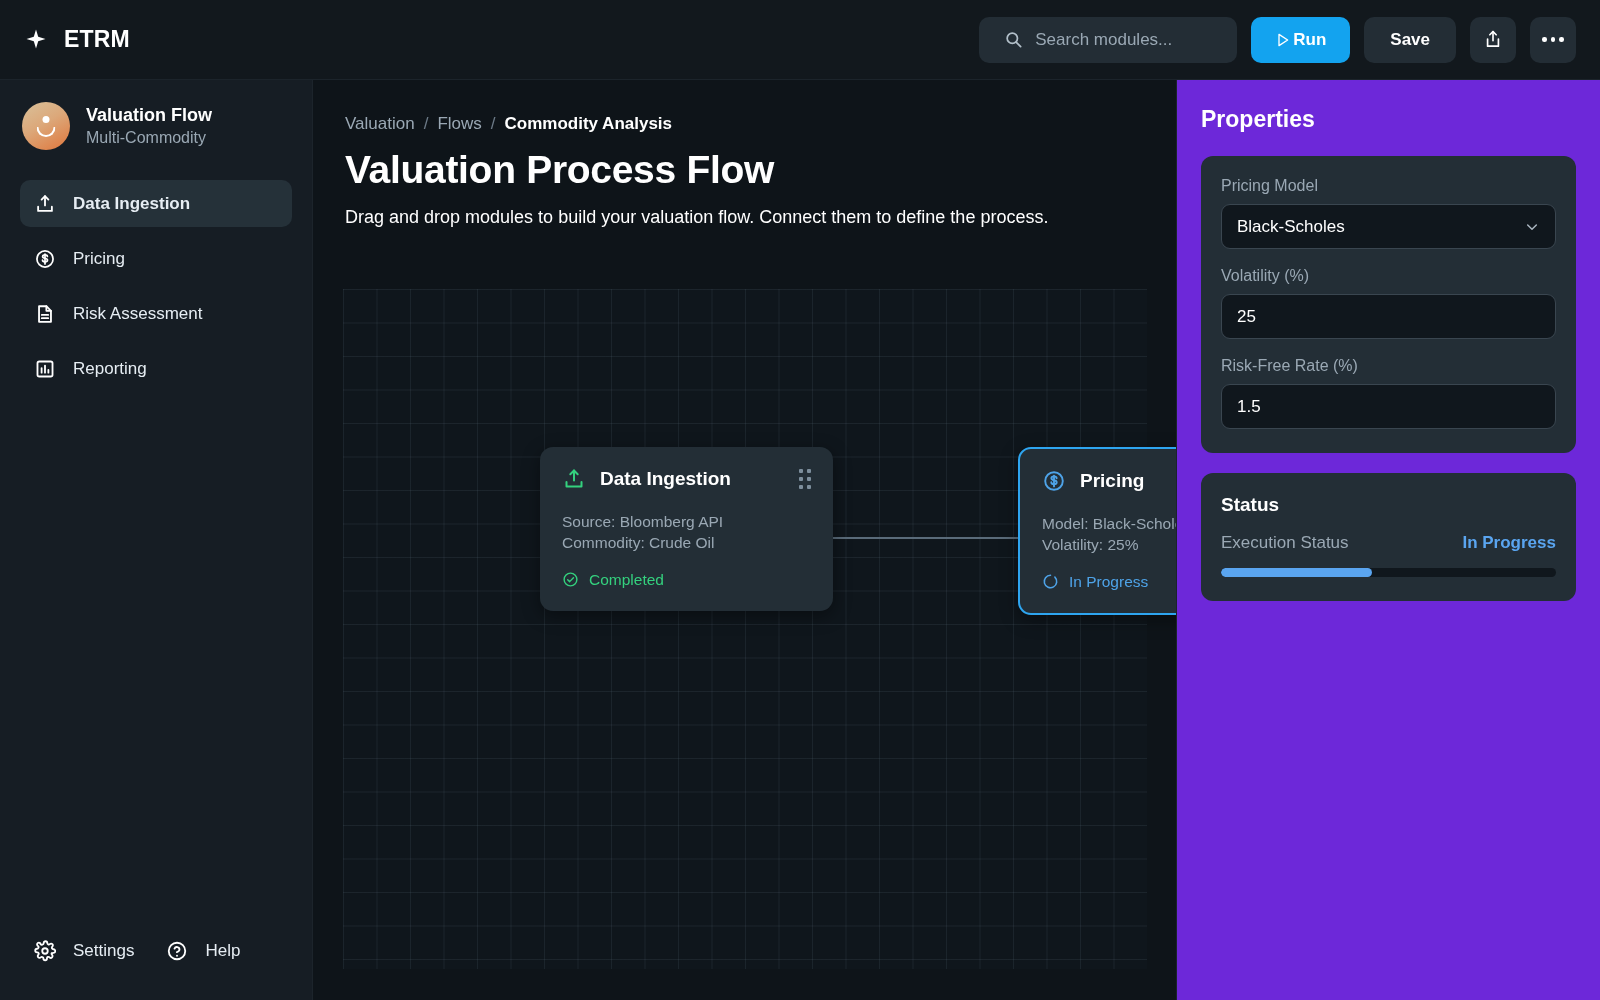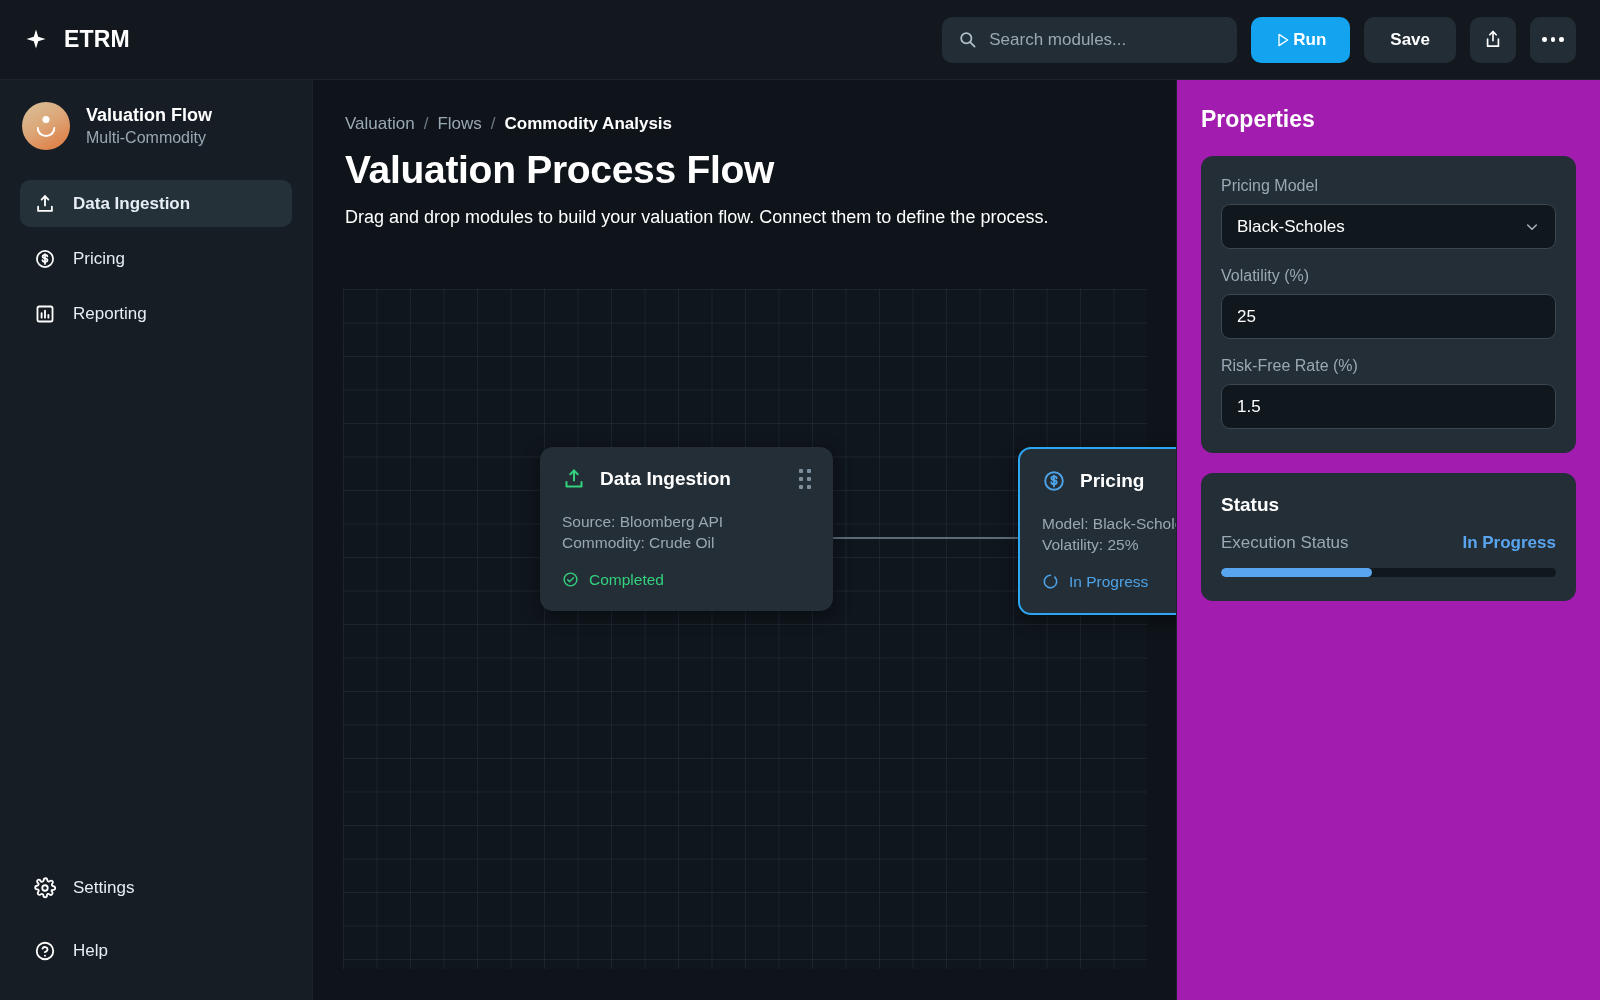--- a/index.html
+++ b/index.html
@@ -19,24 +19,24 @@
     padding: 0 24px;
     border-bottom: 1px solid #1c242b;
   }
   .brand { display: flex; align-items: center; gap: 16px; }
   .sparkle-icon { width: 24px; height: 24px; color: #ffffff; display: block; }
   .brand-name { font-size: 23px; font-weight: bold; color: #ffffff; letter-spacing: .2px; }
 
   .topbar-right { margin-left: auto; display: flex; align-items: center; gap: 14px; }
 
   .search-box {
-    width: 295px; height: 46px;
+    width: 258px; height: 46px;
     background: #232d35; border-radius: 10px;
     display: flex; align-items: center; gap: 12px;
-    padding: 0 16px;
+    padding: 0 25px;
     justify-content: flex-end;
   }
   .search-icon { width: 19px; height: 19px; color: #b2bfc9; flex: 0 0 auto; }
   .search-input {
     background: transparent; border: none; outline: none;
     color: #e6edf3; font-size: 17px; font-family: inherit; width: 100%;
   }
   .search-input::placeholder { color: #9aa8b4; }
 
   .btn {
@@ -85,21 +85,21 @@
 
   .nav { display: flex; flex-direction: column; gap: 8px; }
   .nav-item {
     height: 47px; display: flex; align-items: center; gap: 17px;
     padding: 0 14px; border-radius: 10px; cursor: pointer;
     color: #e6edf3; font-size: 17px;
   }
   .nav-item.active { background: #253139; font-weight: bold; }
   .nav-ico { width: 22px; height: 22px; color: #ffffff; flex: 0 0 22px; display: block; }
 
-  .nav-bottom { margin-top: auto; display: flex; flex-direction: column; gap: 16px; }
+  .nav-bottom { margin-top: auto; display: flex; flex-direction: row; gap: 4px; }
 
   
   .canvas-area {
     flex: 1; min-width: 0; position: relative;
     background: #0e1419;
     padding: 34px 32px 0 32px;
     overflow: hidden;
   }
   .breadcrumb { display: flex; align-items: center; gap: 9px; font-size: 17px; margin-bottom: 14px; }
   .crumb { color: #9aa8b4; cursor: pointer; }
@@ -145,21 +145,21 @@
   .drag-handle i { width: 4px; height: 4px; border-radius: 1px; background: #7d8e9c; display: block; }
   .node-meta { font-size: 15.5px; color: #9aa8b4; line-height: 1.38; margin-bottom: 17px; white-space: nowrap; }
   .node-status { display: flex; align-items: center; gap: 10px; font-size: 15.5px; white-space: nowrap; }
   .node-status.completed { color: #34d17e; }
   .node-status.progress { color: #4ea3e8; }
   .status-ico { width: 17px; height: 17px; flex: 0 0 17px; display: block; }
 
   
   .properties {
     width: 424px; flex: 0 0 424px;
-    background: #a21caf;
+    background: #6d28d9;
     border-left: 1px solid #1c242b;
     padding: 26px 24px;
     position: relative; z-index: 5;
   }
   .props-title { font-size: 23px; font-weight: bold; color: #ffffff; margin-bottom: 23px; }
   .card { background: #232e36; border-radius: 12px; padding: 21px 20px 24px 20px; margin-bottom: 20px; }
   .card-title { font-size: 19px; font-weight: bold; color: #ffffff; margin-bottom: 17px; }
   .field-label { font-size: 16px; color: #9aa8b4; margin-bottom: 9px; }
   .field + .field { margin-top: 18px; }
   .select-ctrl, .text-ctrl {
@@ -252,20 +252,29 @@
         <div class="nav-item">
           <svg class="nav-ico" viewBox="0 0 24 24" fill="none" stroke="currentColor" stroke-width="1.9" stroke-linecap="round">
               <circle cx="12" cy="12" r="8.8"></circle>
               <path d="M12 6.6v10.8"></path>
               <path d="M14.6 9.2c0-1.1-1.2-1.8-2.6-1.8s-2.6.8-2.6 1.9 1.1 1.6 2.6 1.9 2.7.8 2.7 2-1.2 1.9-2.7 1.9-2.7-.8-2.7-1.9"></path>
             </svg>
           <span>Pricing</span>
         </div>
         <div class="nav-item">
           <svg class="nav-ico" viewBox="0 0 24 24" fill="none" stroke="currentColor" stroke-width="2" stroke-linejoin="round" stroke-linecap="round">
+              <path d="M5.5 3.5h8l5 5v12h-13z"></path>
+              <path d="M13.5 3.5v5h5"></path>
+              <path d="M8.5 13h7"></path>
+              <path d="M8.5 16.5h7"></path>
+            </svg>
+          <span>Risk Assessment</span>
+        </div>
+        <div class="nav-item">
+          <svg class="nav-ico" viewBox="0 0 24 24" fill="none" stroke="currentColor" stroke-width="2" stroke-linejoin="round" stroke-linecap="round">
               <rect x="3.8" y="3.8" width="16.4" height="16.4" rx="2"></rect>
               <path d="M8.3 16V11"></path>
               <path d="M12 16V8.3"></path>
               <path d="M15.7 16v-3"></path>
             </svg>
           <span>Reporting</span>
         </div>
       </div>
 
       <div class="nav-bottom">

